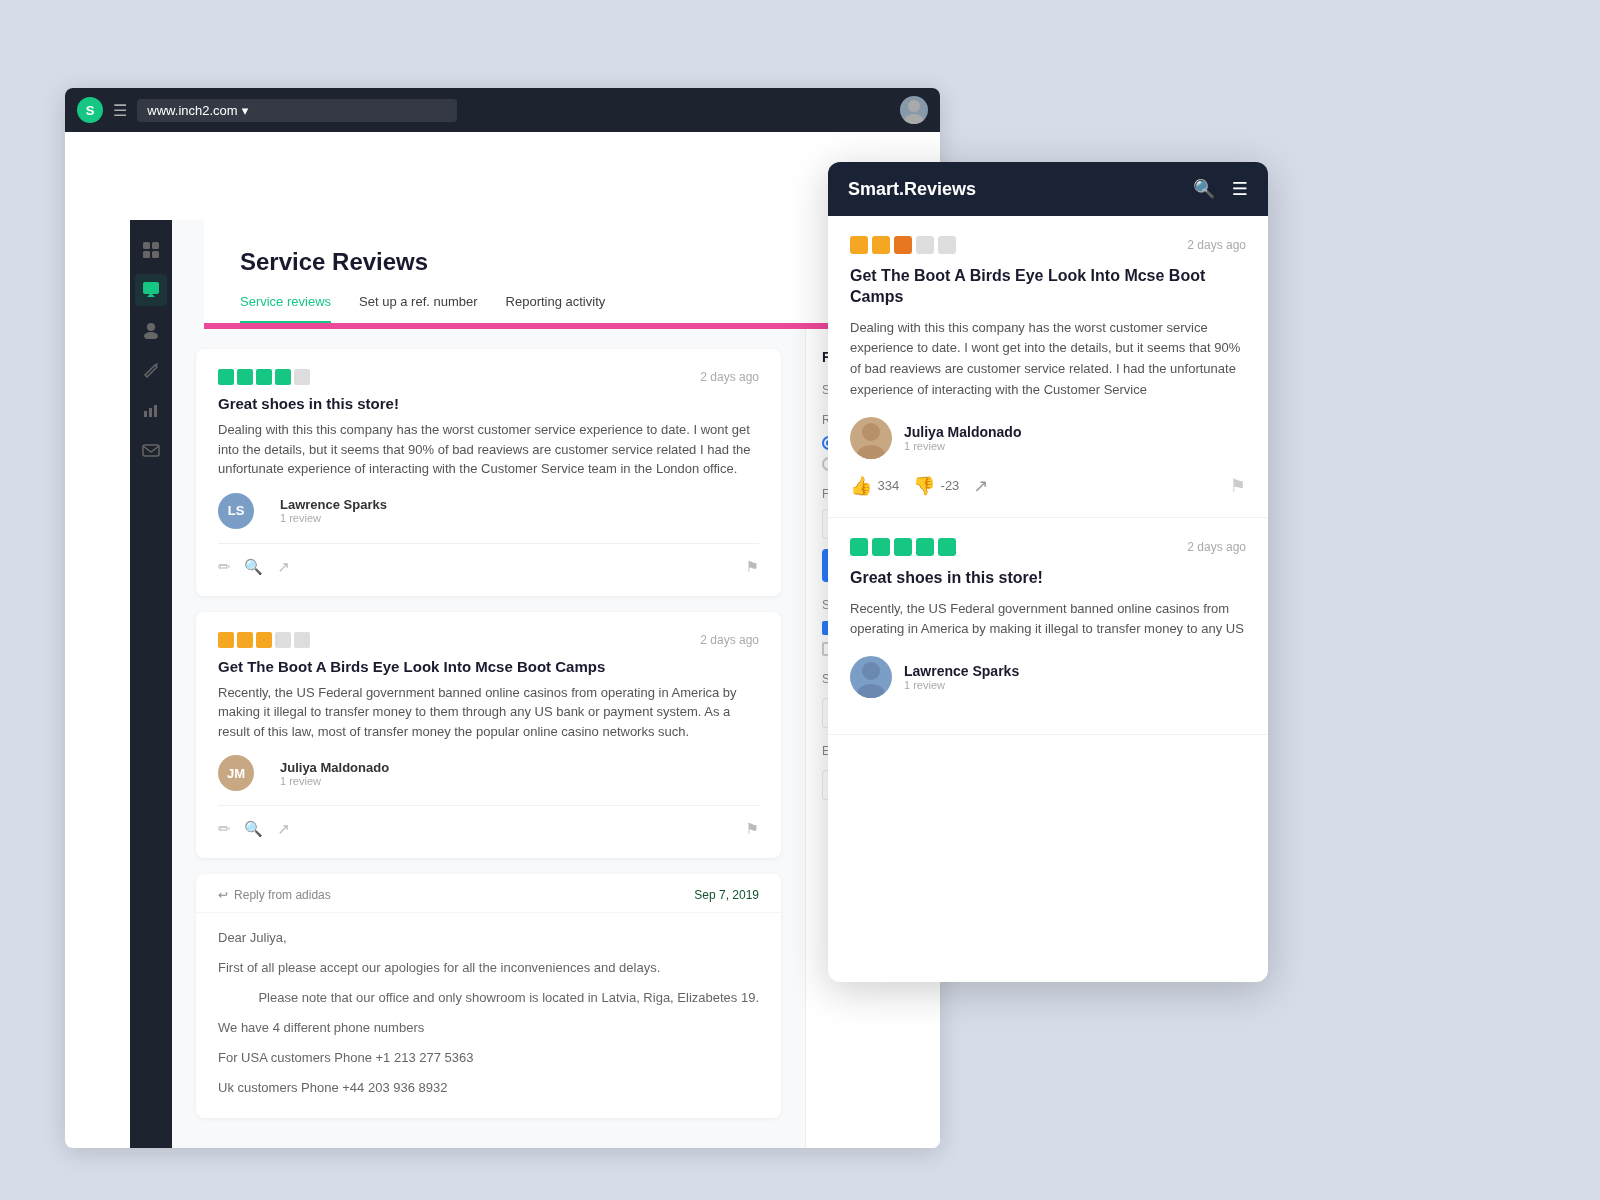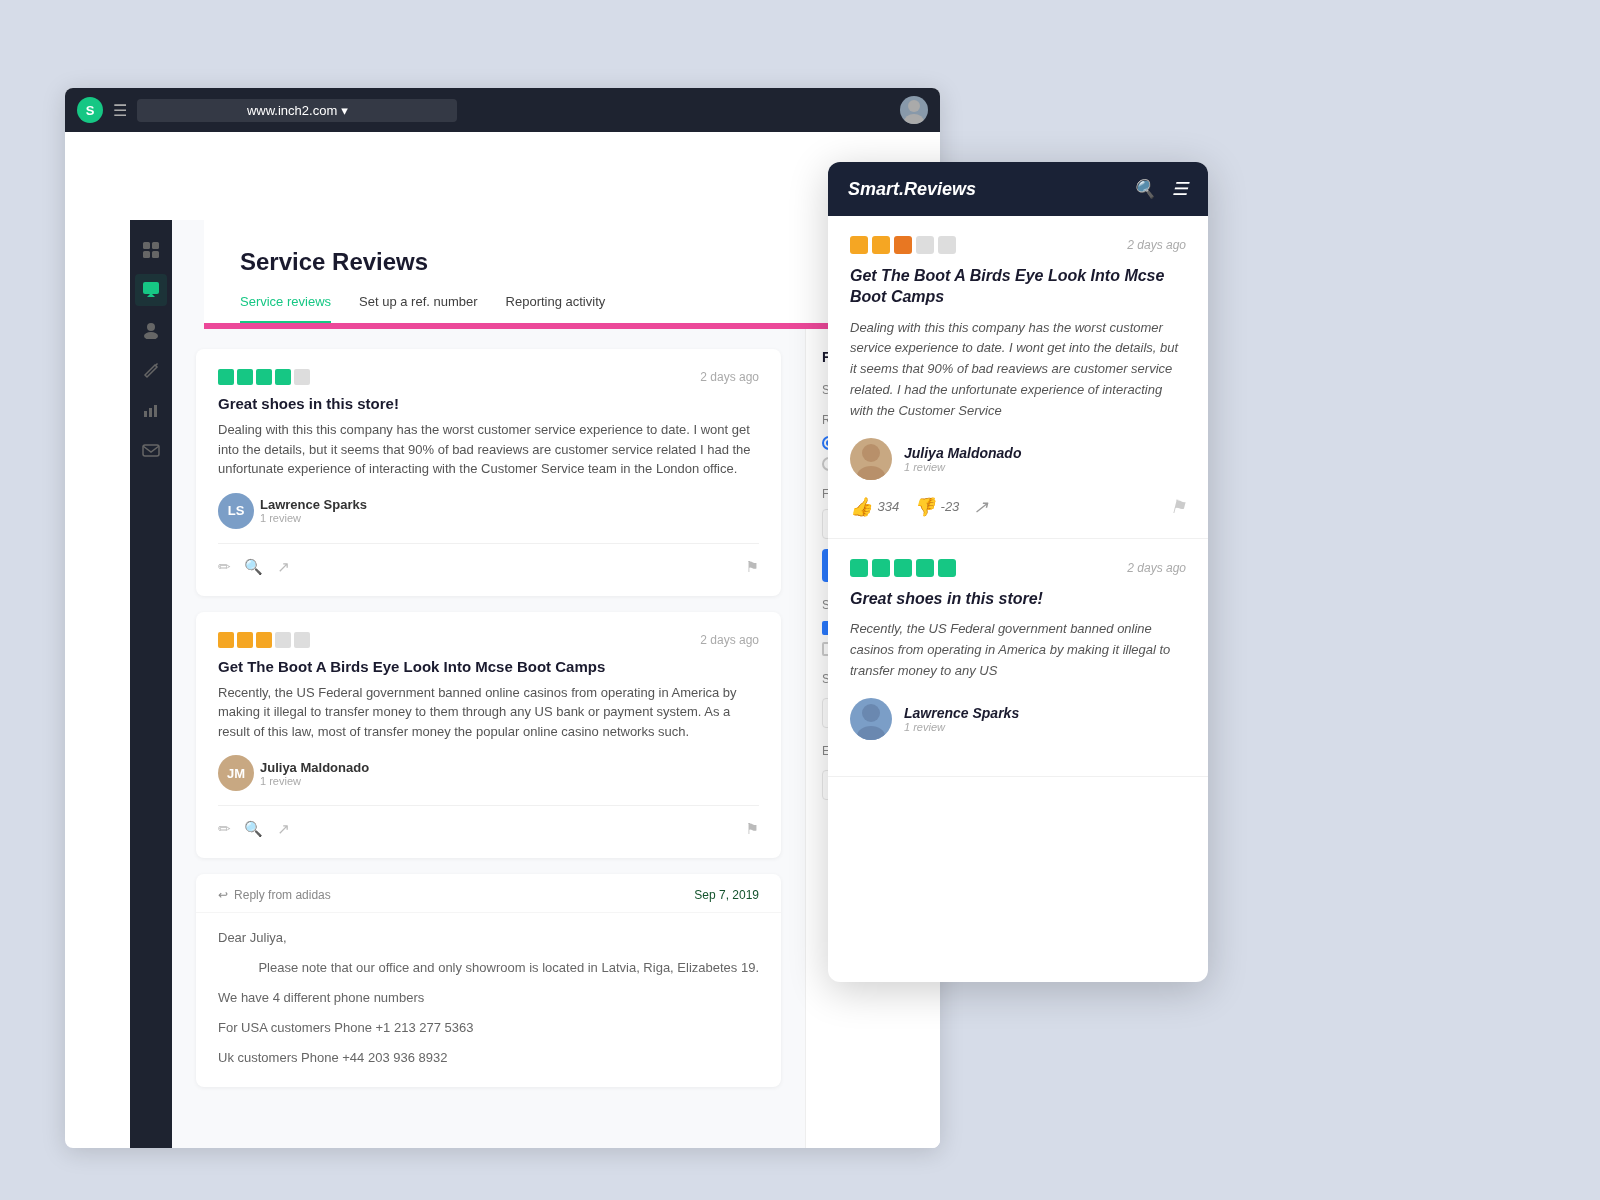--- a/index.html
+++ b/index.html
@@ -57,21 +57,20 @@
       background: rgba(255,255,255,0.1);
       border-radius: 4px;
       padding: 4px 10px;
       color: #fff;
       font-size: 13px;
       display: flex;
       align-items: center;
       gap: 4px;
       flex: 1;
       max-width: 320px;
-      justify-content: center;
     }
 
     .browser-avatar {
       width: 28px;
       height: 28px;
       border-radius: 50%;
       background: #8899aa;
       margin-left: auto;
       overflow: hidden;
       display: flex;
@@ -213,21 +212,21 @@
     .review-body {
       font-size: 13px;
       color: #555;
       line-height: 1.5;
       margin-bottom: 14px;
     }
 
     .reviewer-info {
       display: flex;
       align-items: center;
-      gap: 6px;
+      gap: 26px;
     }
 
     .reviewer-name {
       font-size: 13px;
       font-weight: 600;
       color: #333;
     }
 
     .reviewer-count {
       font-size: 11px;
@@ -423,28 +422,27 @@
       color: #ccc;
       outline: none;
       margin-top: 4px;
     }
 
     
     .smart-reviews-panel {
       position: absolute;
       left: 828px;
       top: 162px;
-      width: 380px;
+      width: 440px;
       height: 820px;
       background: #fff;
       border-radius: 12px;
       box-shadow: 0 8px 40px rgba(0,0,0,0.2);
       overflow: hidden;
       z-index: 100;
-      font-style: italic;
     }
 
     .sr-header {
       background: #1a2236;
       padding: 16px 20px;
       display: flex;
       align-items: center;
       justify-content: space-between;
     }
 
@@ -713,20 +711,21 @@
           <div class="reply-card">
             <div class="reply-header">
               <div class="reply-from">
                 <span>↩</span>
                 <span>Reply from adidas</span>
               </div>
               <span class="reply-date">Sep 7, 2019</span>
             </div>
             <div class="reply-body">
               <p style="margin-bottom:8px;">Dear Juliya,</p>
+              <p style="margin-bottom:8px;">First of all please accept our apologies for all the inconveniences and delays.</p>
               <p style="margin-bottom:8px;text-align:right;">Please note that our office and only showroom is located in Latvia, Riga, Elizabetes 19.</p>
               <p style="margin-bottom:8px;">We have 4 different phone numbers</p>
               <p style="margin-bottom:8px;">For USA customers Phone +1 213 277 5363</p>
               <p style="margin-bottom:4px;">Uk customers Phone +44 203 936 8932</p>
             </div>
           </div>
 
         </div>
 
         <div class="filters-panel">

